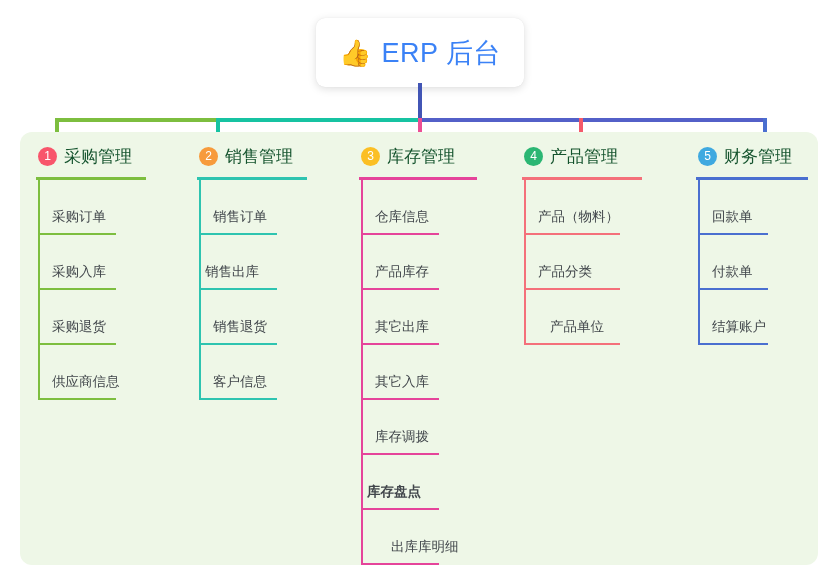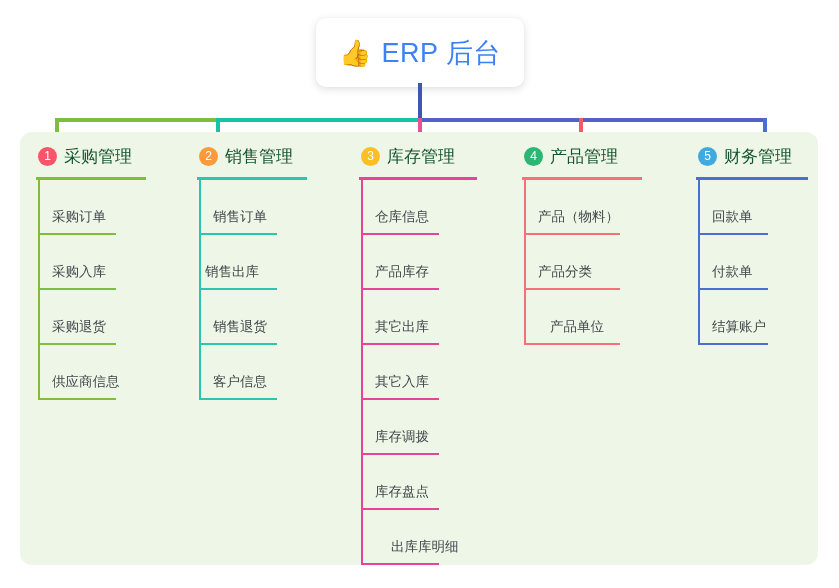--- a/index.html
+++ b/index.html
@@ -226,21 +226,21 @@
           </div>    
           <div class="item">      
             <span class="item-label" style="left:16px;">其它入库</span>      
             <div class="item-rule" style="left:2px;width:78px;background:#e5449a;"></div>    
           </div>    
           <div class="item">      
             <span class="item-label" style="left:16px;">库存调拨</span>      
             <div class="item-rule" style="left:2px;width:78px;background:#e5449a;"></div>    
           </div>    
           <div class="item">      
-            <span class="item-label" style="left:16px;">库存盘点</span>      
+            <span class="item-label" style="left:8px;font-weight:bold;">库存盘点</span>      
             <div class="item-rule" style="left:2px;width:78px;background:#e5449a;"></div>    
           </div>    
           <div class="item">      
             <span class="item-label" style="left:32px;">出库库明细</span>      
             <div class="item-rule" style="left:2px;width:78px;background:#e5449a;"></div>    
           </div>  
         </div>
       </div>
       <div class="column" style="left:522px;">  
         <div class="col-head" style="padding-left:2px;">    

